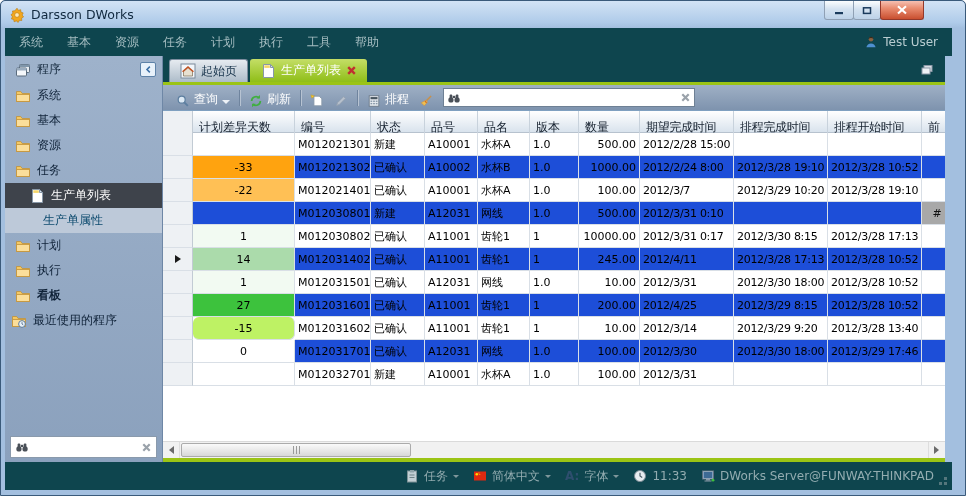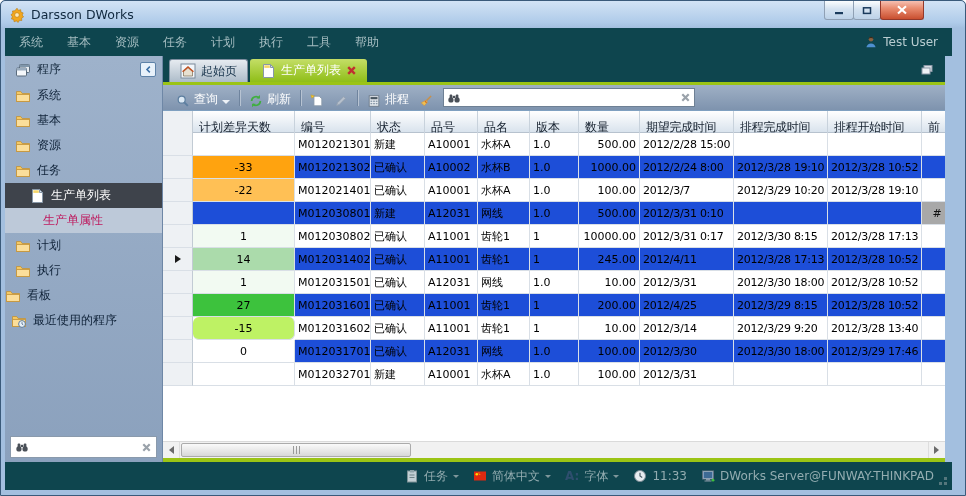--- a/index.html
+++ b/index.html
@@ -29,21 +29,21 @@
   .user{margin-left:auto;display:flex;align-items:center;gap:5px;color:#B9CDD1;}
   
   .main{display:flex;margin:0 20px 0 4px;height:406px;}
   .sidebar{width:158px;background:linear-gradient(#9EB2CB,#8BA1BD);
     border-right:1px solid #6E87A6;position:relative;display:flex;flex-direction:column;}
   .sidebar-header{height:27px;display:flex;align-items:center;gap:6px;padding:0 6px 0 10px;color:#14283C;}
   .collapse-btn{margin-left:auto;width:16px;height:15px;background:#E8F1FA;border:1px solid #5E82A8;
     border-radius:2px;display:flex;align-items:center;justify-content:center;}
   .side-item{height:25px;display:flex;align-items:center;gap:6px;color:#0F2238;cursor:default;}
   .side-item.selected{background:#3E434B;color:#FFFFFF;}
-  .side-item.highlight{background:#BDC9D9;color:#be185d;}
+  .side-item.highlight{background:#BDC9D9;color:#0c4a6e;}
   .side-label{white-space:nowrap;overflow:hidden;}
   .sidebar-search{position:absolute;bottom:4px;left:5px;right:5px;height:22px;background:#FFF;
     border:1px solid #8A9AAC;display:flex;align-items:center;gap:4px;padding:0 4px;}
   .sidebar-search input{flex:1;border:none;outline:none;height:16px;font-size:11px;min-width:0;}
   
   .content{flex:1;display:flex;flex-direction:column;background:#FFF;min-width:0;}
   .tabstrip{height:26px;background:#0E454E;display:flex;align-items:flex-end;padding-left:6px;position:relative;}
   .tab{height:23px;display:flex;align-items:center;gap:5px;padding:0 10px;border-radius:3px 3px 0 0;
     margin-right:2px;cursor:default;}
   .tab.inactive{background:linear-gradient(#E6EBF0,#ADBCC9);color:#16324A;border:1px solid #7E8EA0;border-bottom:none;}
@@ -237,21 +237,21 @@
           </div>
           <div class="side-item" style="padding-left: 10px;">
             <span class="icon i16">
               <svg viewBox="0 0 16 16">
                 <path d="M1.5 3.5h4.2l1.5 2h7.3v8h-13z" fill="#F4C963" stroke="#C09137" stroke-width=".8"></path>
                 <path d="M1.5 6.5h13v7h-13z" fill="#FBDE9A" stroke="#C09137" stroke-width=".8"></path>
               </svg>
             </span>
             <span class="side-label">执行</span>
           </div>
-          <div class="side-item" style="">
+          <div class="side-item" style="padding-left: 10px; font-weight: bold;">
             <span class="icon i16">
               <svg viewBox="0 0 16 16">
                 <path d="M1.5 3.5h4.2l1.5 2h7.3v8h-13z" fill="#F4C963" stroke="#C09137" stroke-width=".8"></path>
                 <path d="M1.5 6.5h13v7h-13z" fill="#FBDE9A" stroke="#C09137" stroke-width=".8"></path>
               </svg>
             </span>
             <span class="side-label">看板</span>
           </div>
           <div class="side-item" style="padding-left: 6px;">
             <span class="icon i16">

